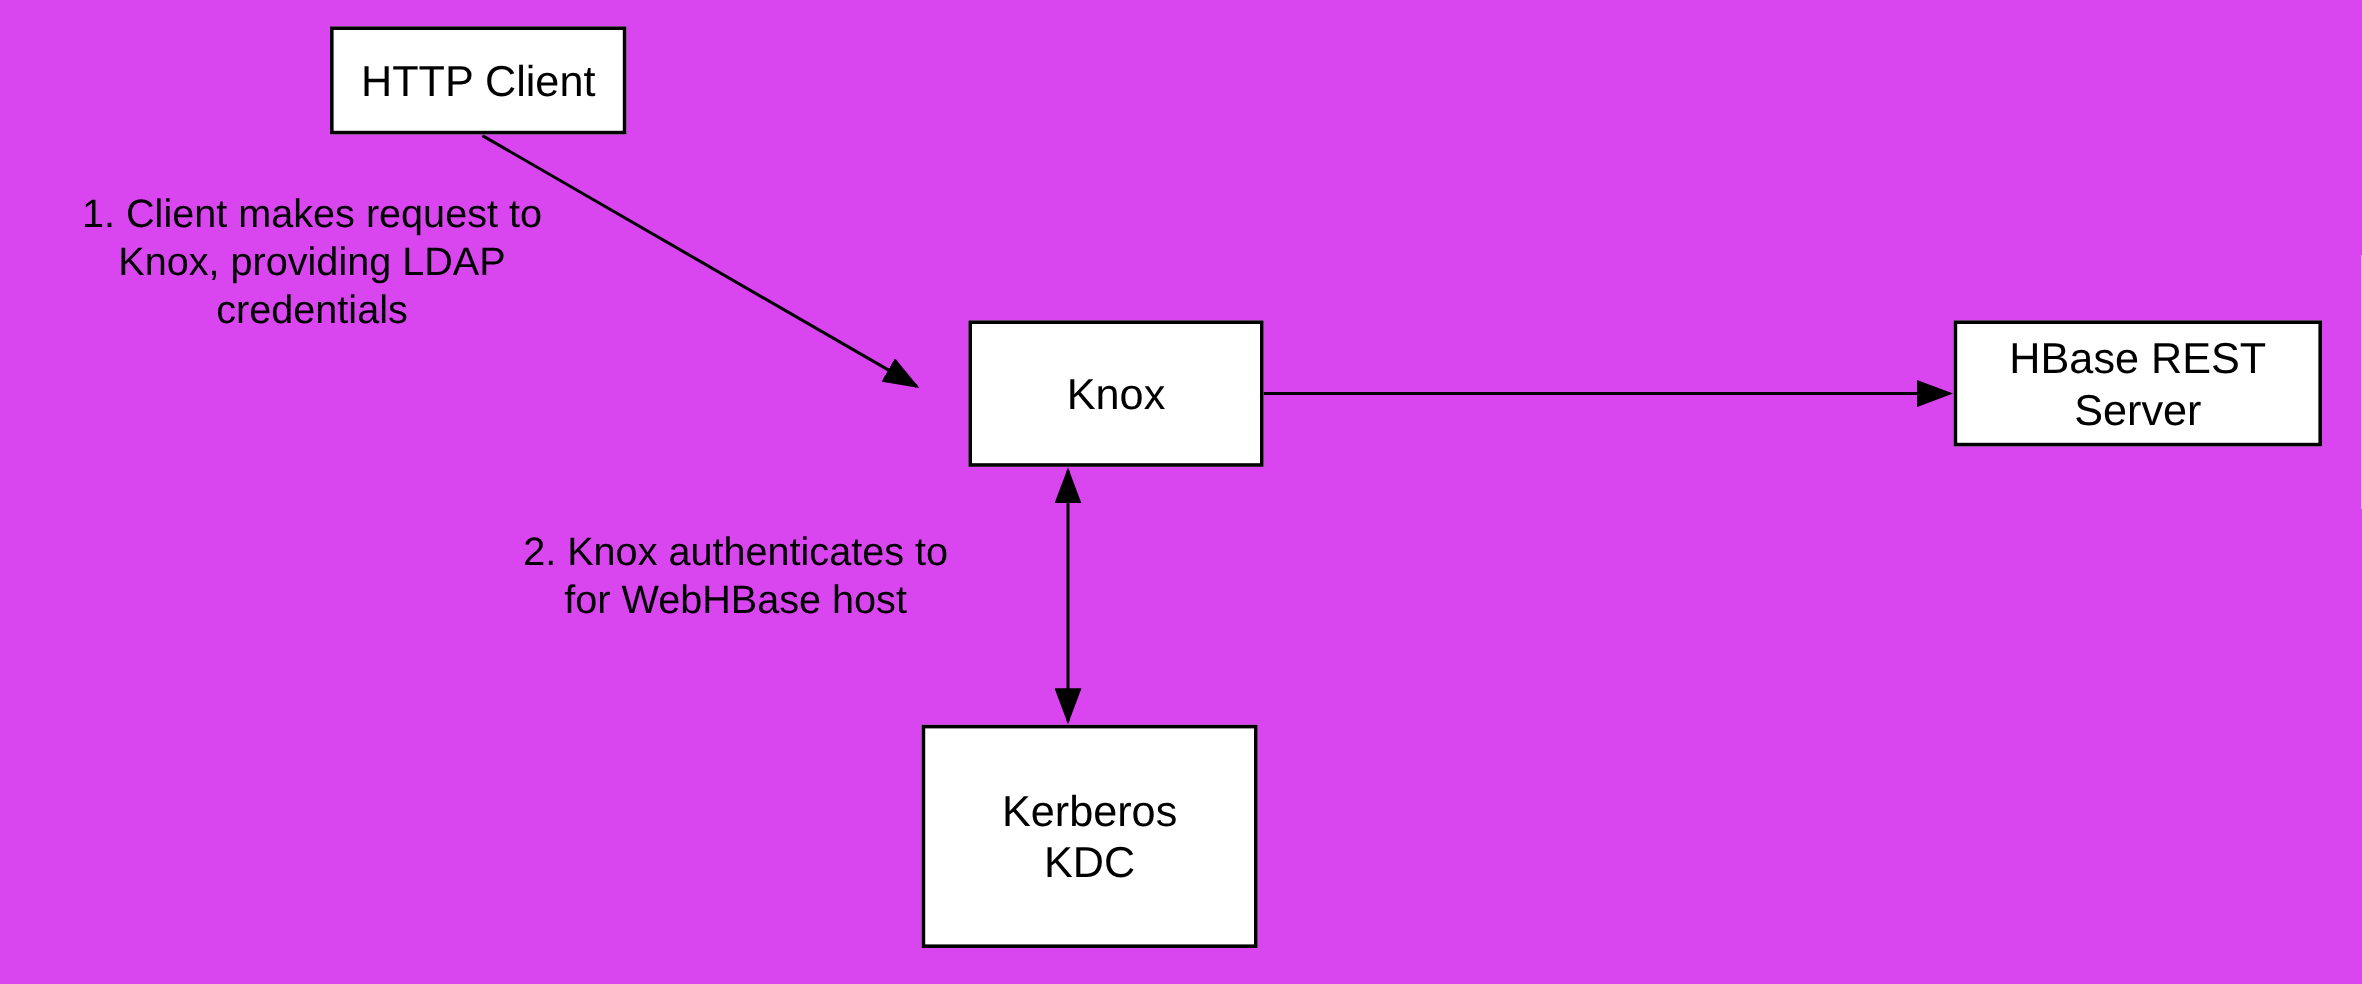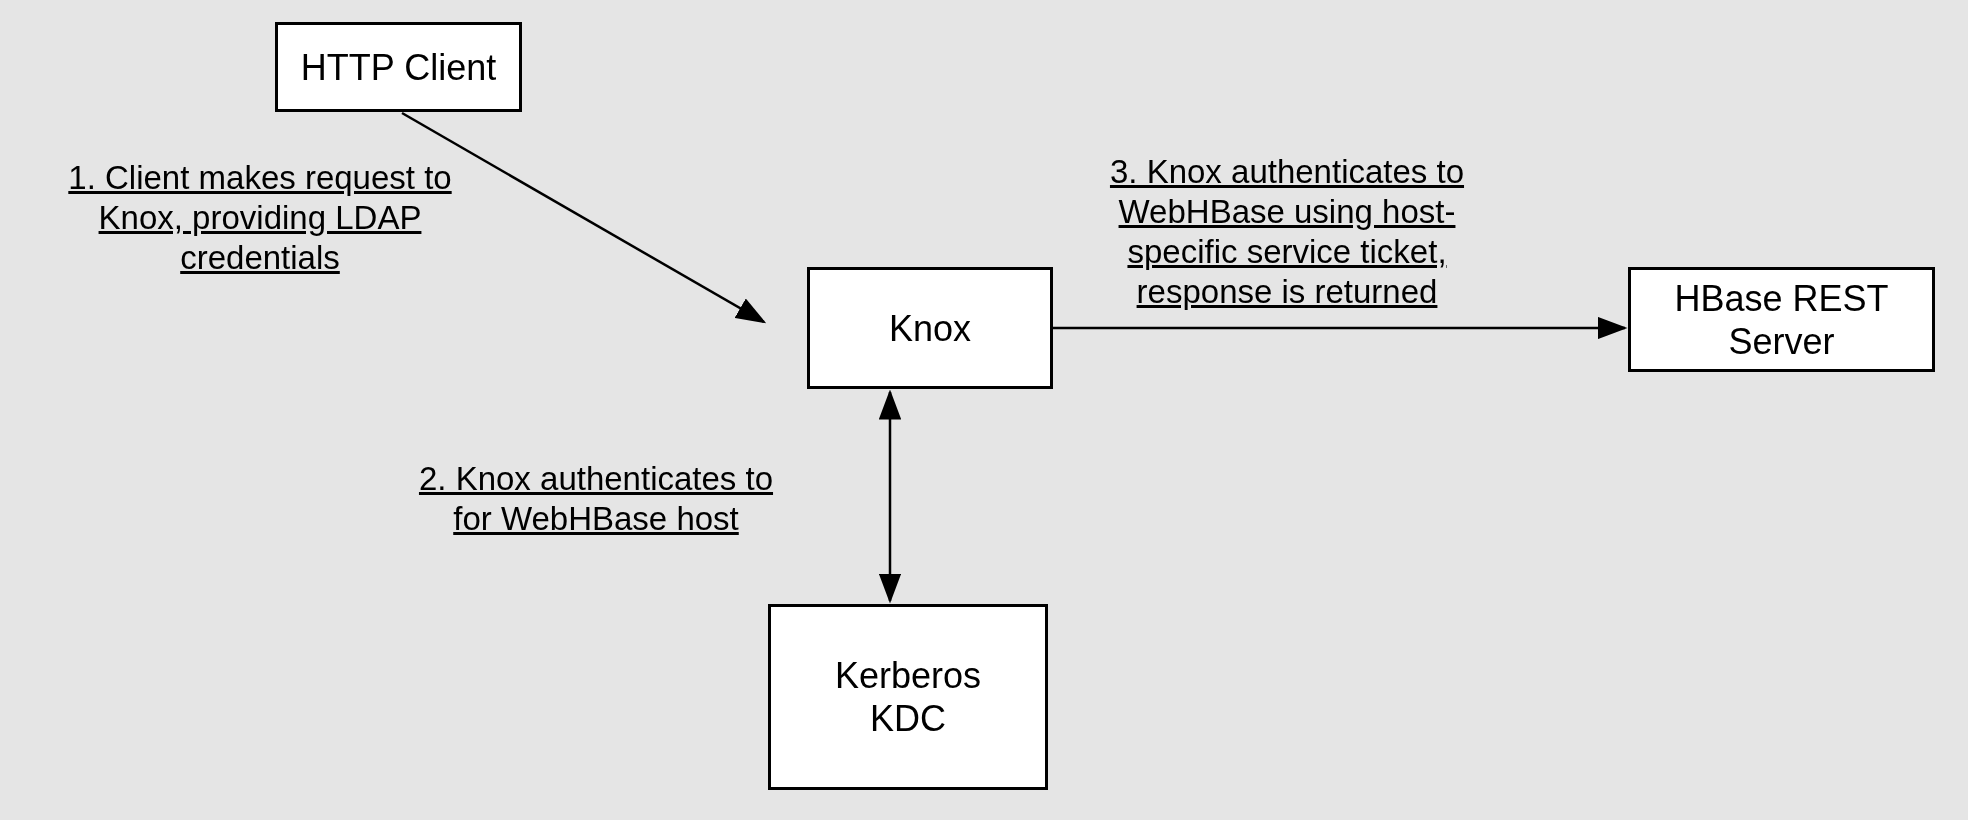--- a/index.html
+++ b/index.html
@@ -4,21 +4,21 @@
 <style>
   html, body {
     margin: 0;
     padding: 0;
     background: #ffffff;
   }
   .canvas {
     position: relative;
     width: 1968px;
     height: 820px;
-    background: #e5e5e5;
+    background: #d946ef;
     font-family: "Liberation Sans", sans-serif;
     color: #000000;
     overflow: hidden;
   }
   .arrow-layer {
     position: absolute;
     left: 0;
     top: 0;
     width: 1968px;
     height: 820px;
@@ -40,25 +40,24 @@
   .node-http-client { left: 275px; top: 22px;  width: 247px; height: 90px;  }
   .node-knox        { left: 767px; top: 267px; width: 246px; height: 122px; margin-left: 40px; }
   .node-hbase       { left: 1628px;top: 267px; width: 307px; height: 105px; }
   .node-kdc         { left: 768px; top: 604px; width: 280px; height: 186px; }
   .annotation {
     position: absolute;
     text-align: center;
     font-size: 33px;
     line-height: 40px;
     white-space: nowrap;
-    text-decoration: underline;
   }
   .annotation-step1 { left: 20px;   top: 158px; width: 480px; }
   .annotation-step3 { left: 1047px; top: 152px; width: 480px; }
-  .annotation-step2 { left: 356px;  top: 440px; width: 480px; margin-top: 19px; }
+  .annotation-step2 { left: 373px;  top: 440px; width: 480px; }
 </style>
 </head>
 <body>
 
 <div class="canvas">
 
   <svg class="arrow-layer" width="1968" height="820" viewBox="0 0 1968 820" xmlns="http://www.w3.org/2000/svg">
     <defs>
       <marker id="arrow-end" viewBox="0 0 12 9" refX="11" refY="4.5" markerWidth="12" markerHeight="9" orient="auto">
         <path d="M0,0 L12,4.5 L0,9 Z" fill="#000000"></path>
@@ -89,25 +88,19 @@
     <div>Kerberos</div>
     <div>KDC</div>
   </div>
 
   <div class="annotation annotation-step1">
     <div>1. Client makes request to</div>
     <div>Knox, providing LDAP</div>
     <div>credentials</div>
   </div>
 
-  <div class="annotation annotation-step3">
-    <div>3. Knox authenticates to</div>
-    <div>WebHBase using host-</div>
-    <div>specific service ticket,</div>
-    <div>response is returned</div>
-  </div>
 
   <div class="annotation annotation-step2">
     <div>2. Knox authenticates to</div>
     <div>for WebHBase host</div>
   </div>
 
 </div>
 
 </body></html>

